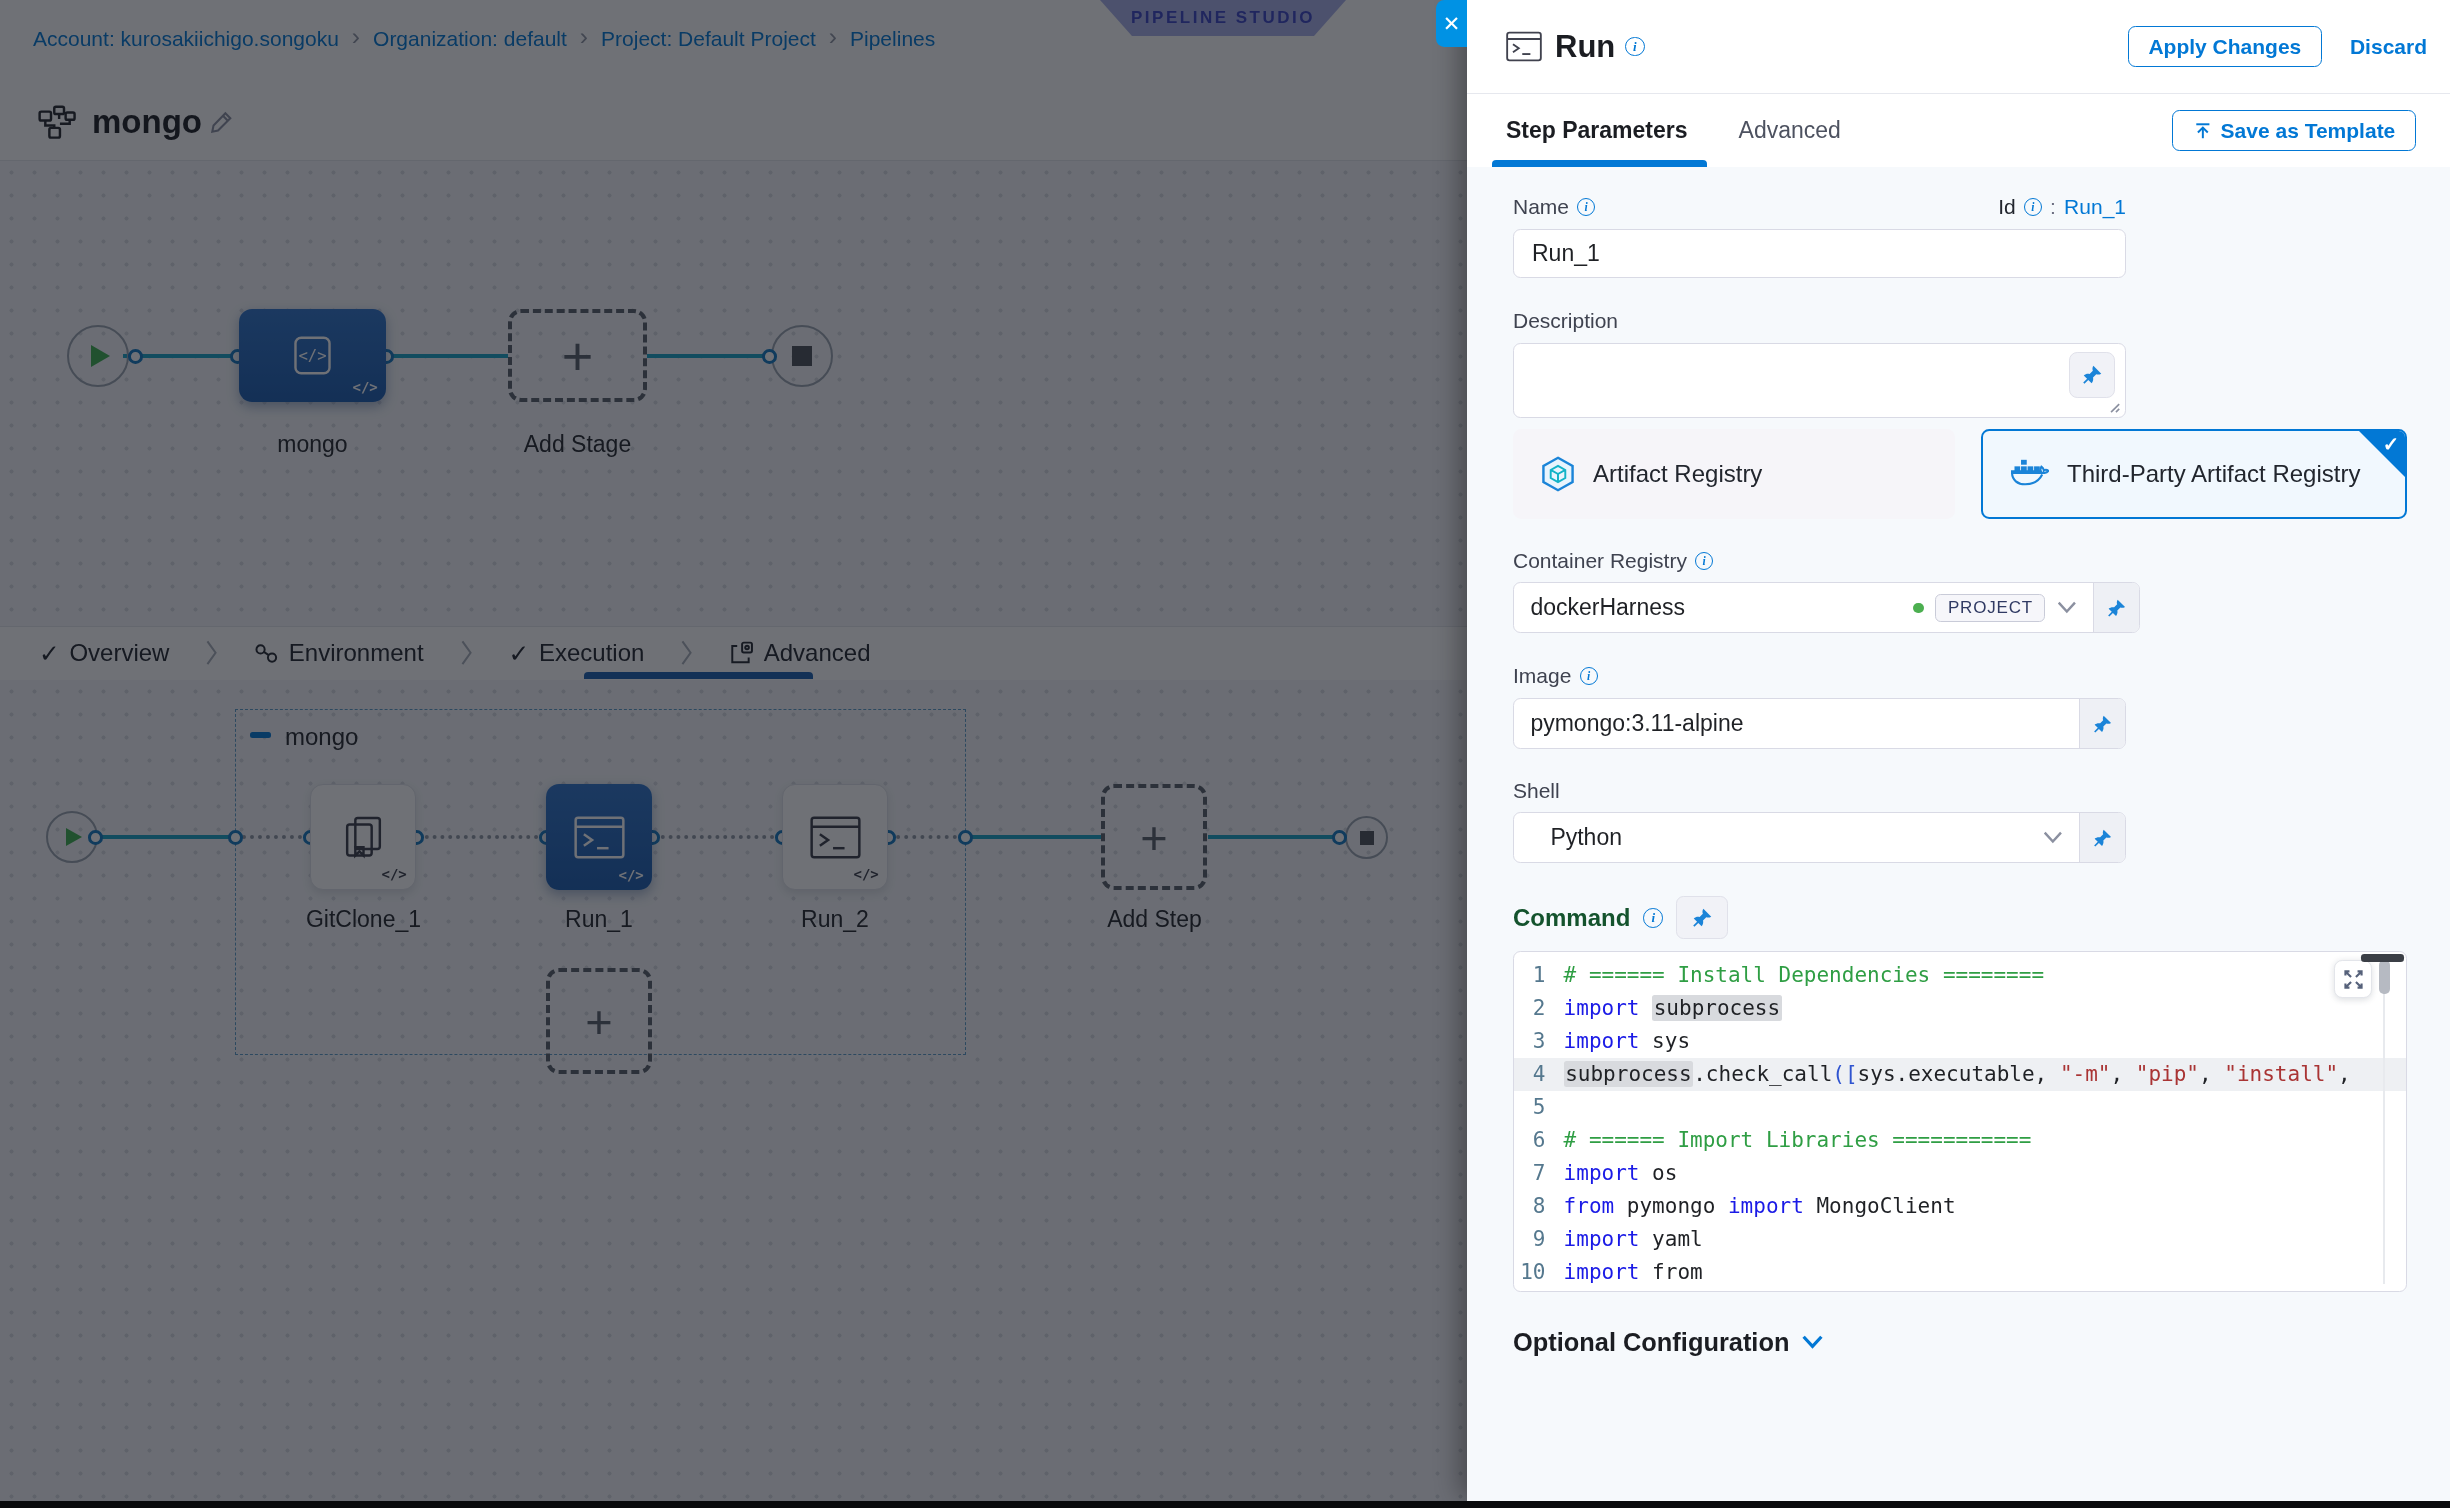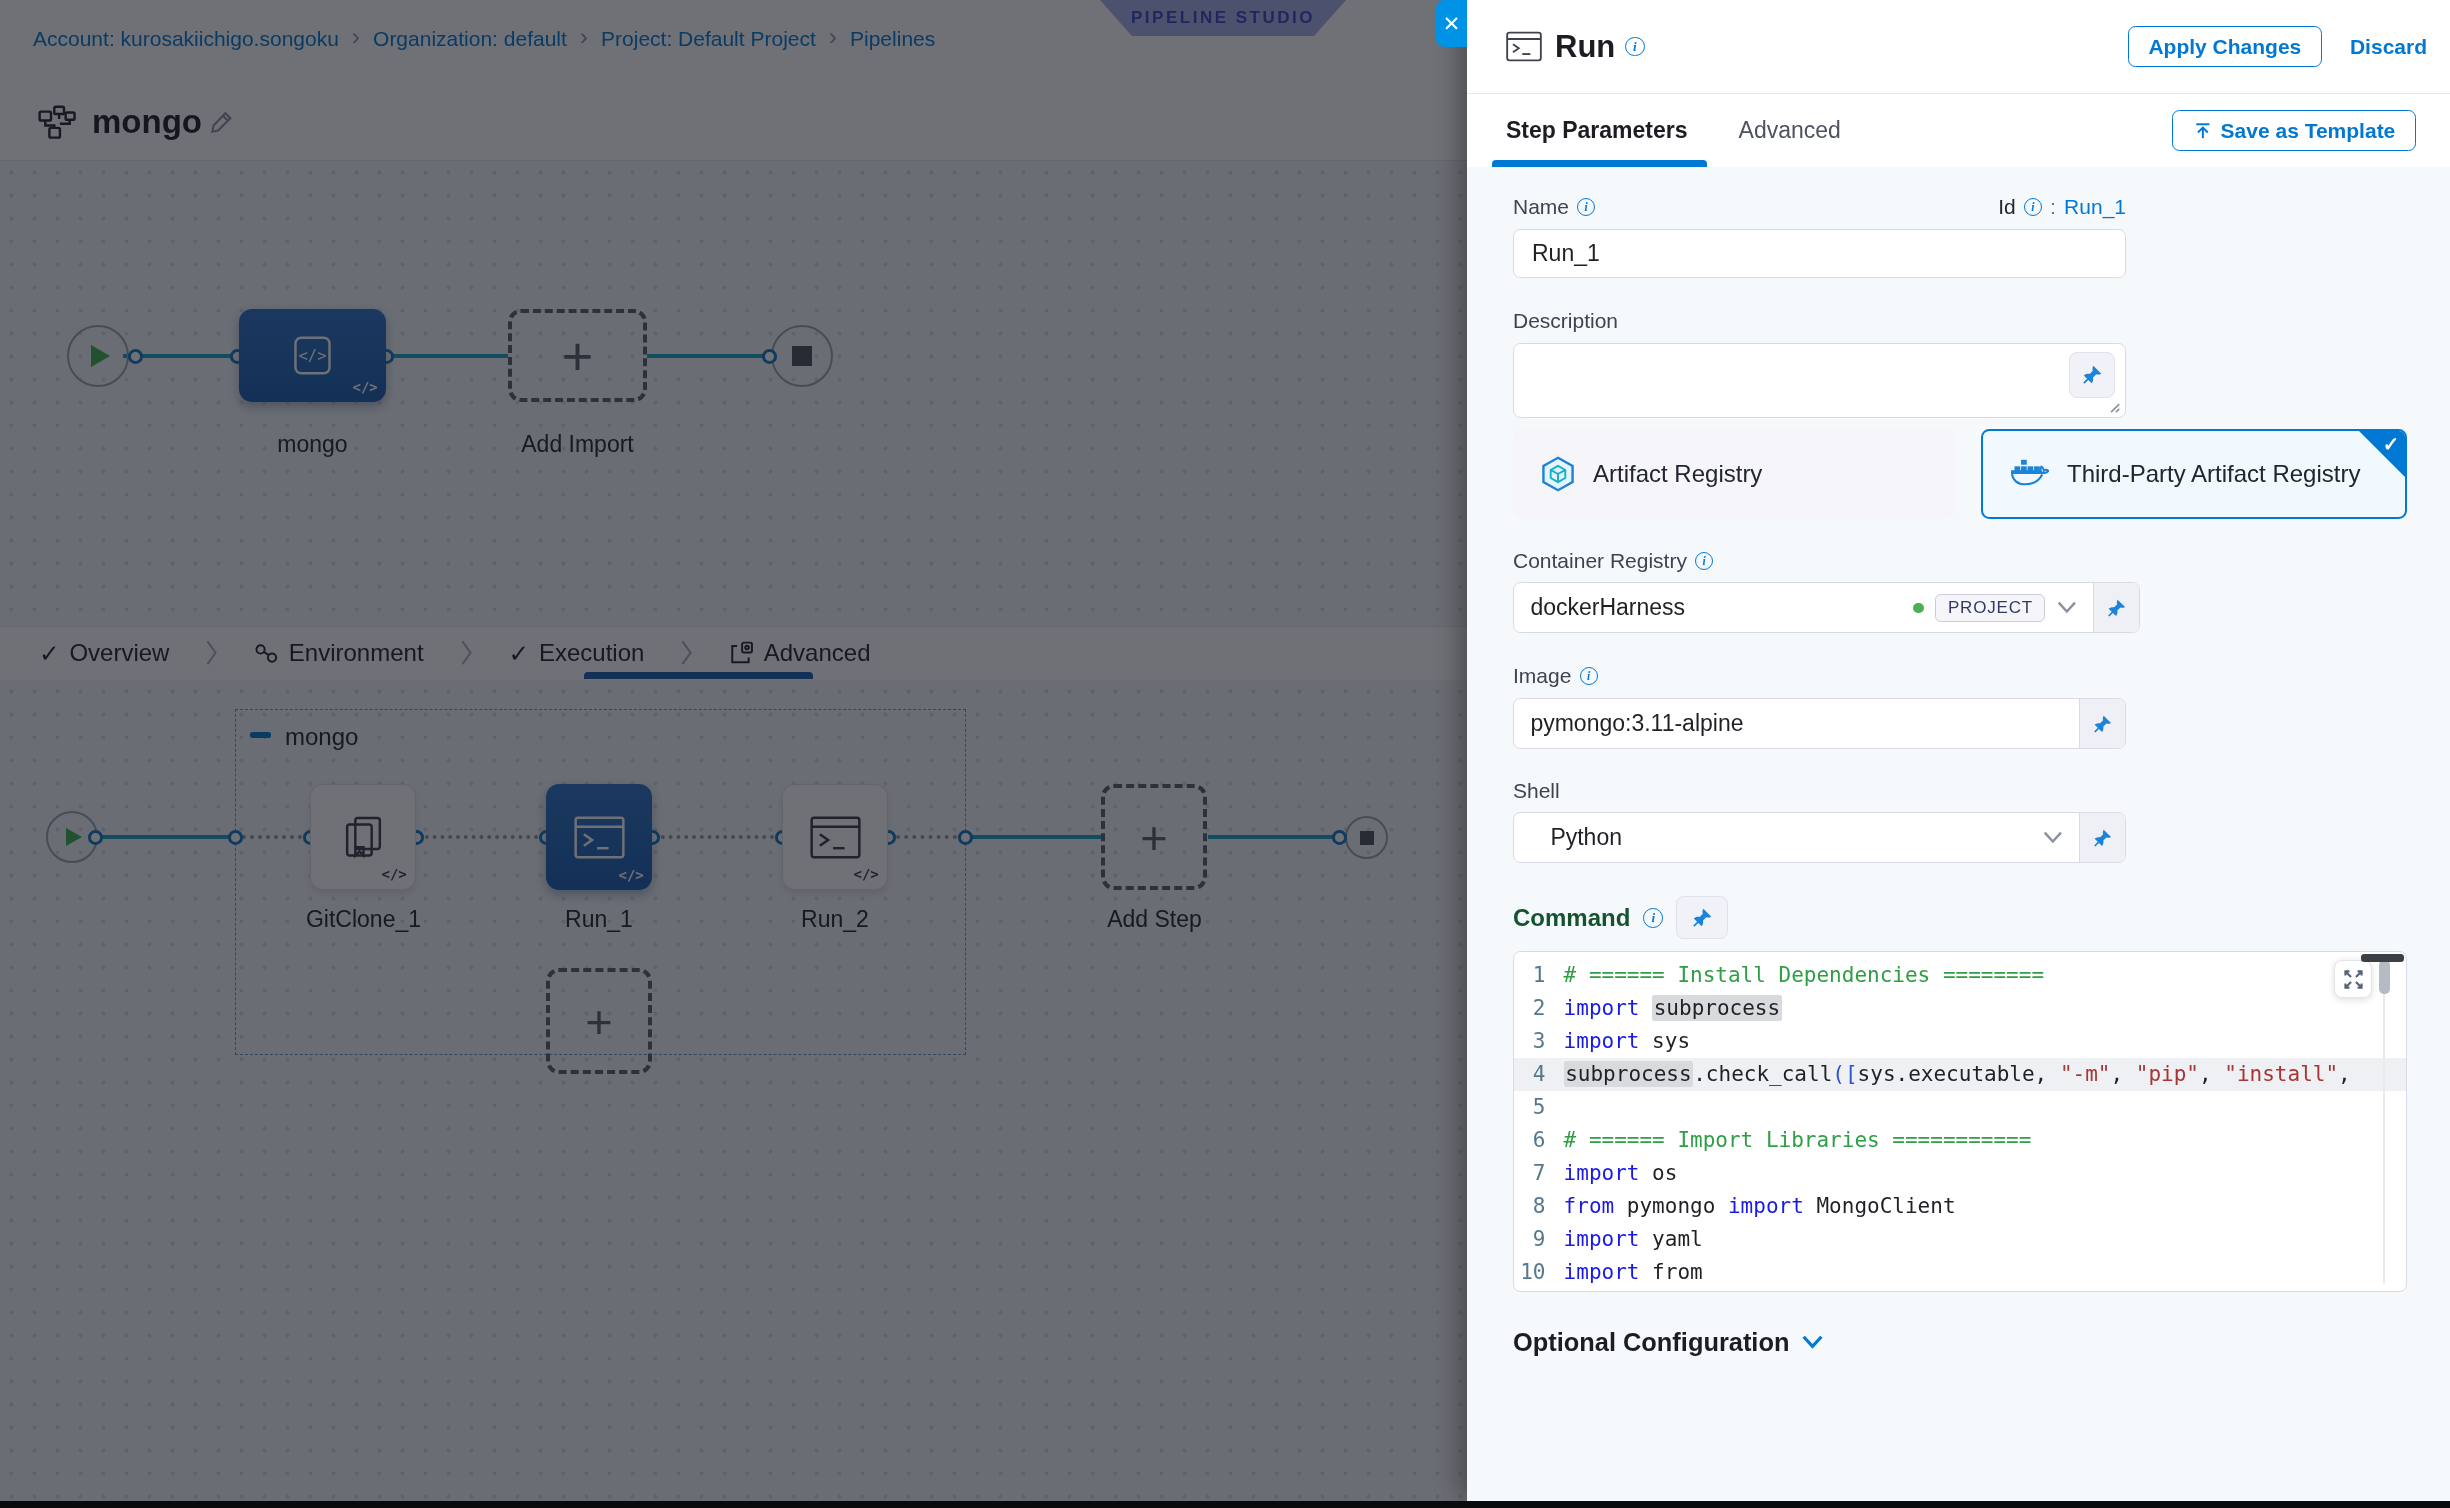--- a/index.html
+++ b/index.html
@@ -185,21 +185,21 @@
           <rect x="8" y="4" width="42" height="44" rx="7"></rect>
         </svg>
         <span style="position:absolute;font-family:'DejaVu Sans Mono',monospace;font-size:15.6px;color:#fff;">&lt;/&gt;</span>
         <span class="code-chip" style="color:#fff;">&lt;/&gt;</span>
       </div>
       <div class="node-label" style="left:239px;top:270px;width:147px;">mongo</div>
 
       <div class="node-dashed" style="position:absolute;left:508px;top:148px;width:139px;height:93px;">
         <span class="plus-glyph">+</span>
       </div>
-      <div class="node-label" style="left:508px;top:270px;width:139px;">Add Import</div>
+      <div class="node-label" style="left:508px;top:270px;width:139px;">Add Stage</div>
     </div>
 
     <div class="lp-tabs">
       <div class="tab-item">
         <span class="tab-check">✓</span>
         <span>Overview</span>
       </div>
       <span class="tab-sep">
         <svg width="13" height="29.5" viewBox="0 0 16 36" fill="none" stroke="#a8aeb8" stroke-width="2.5">
             <path d="M3 4 L13 18 L3 32"></path>

